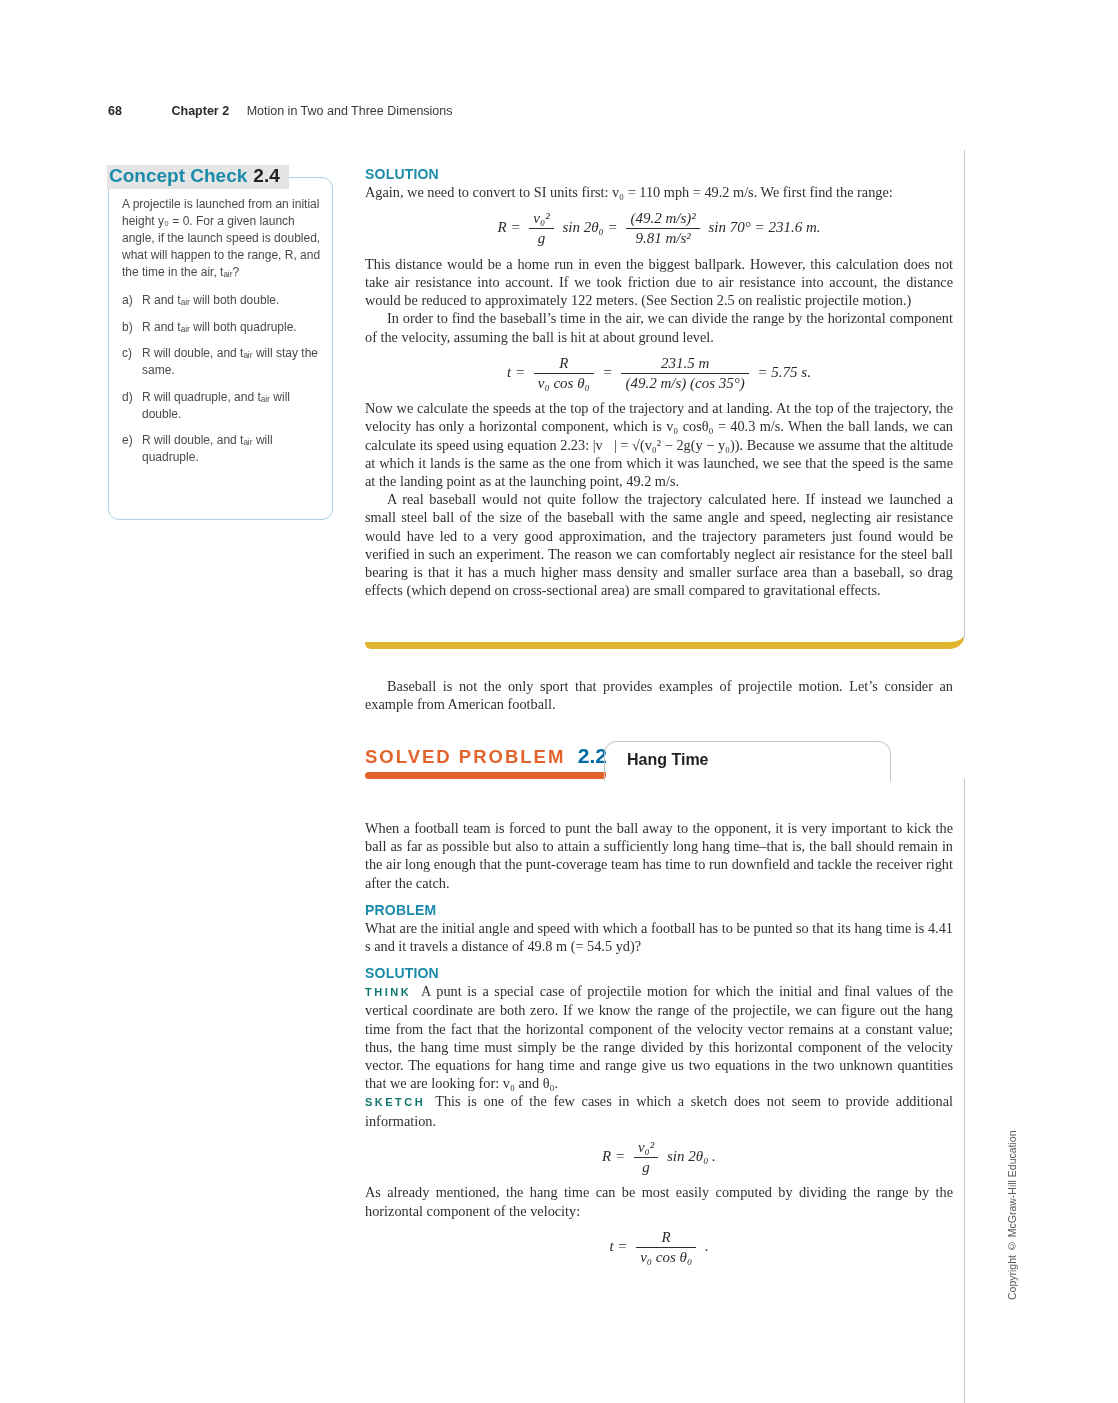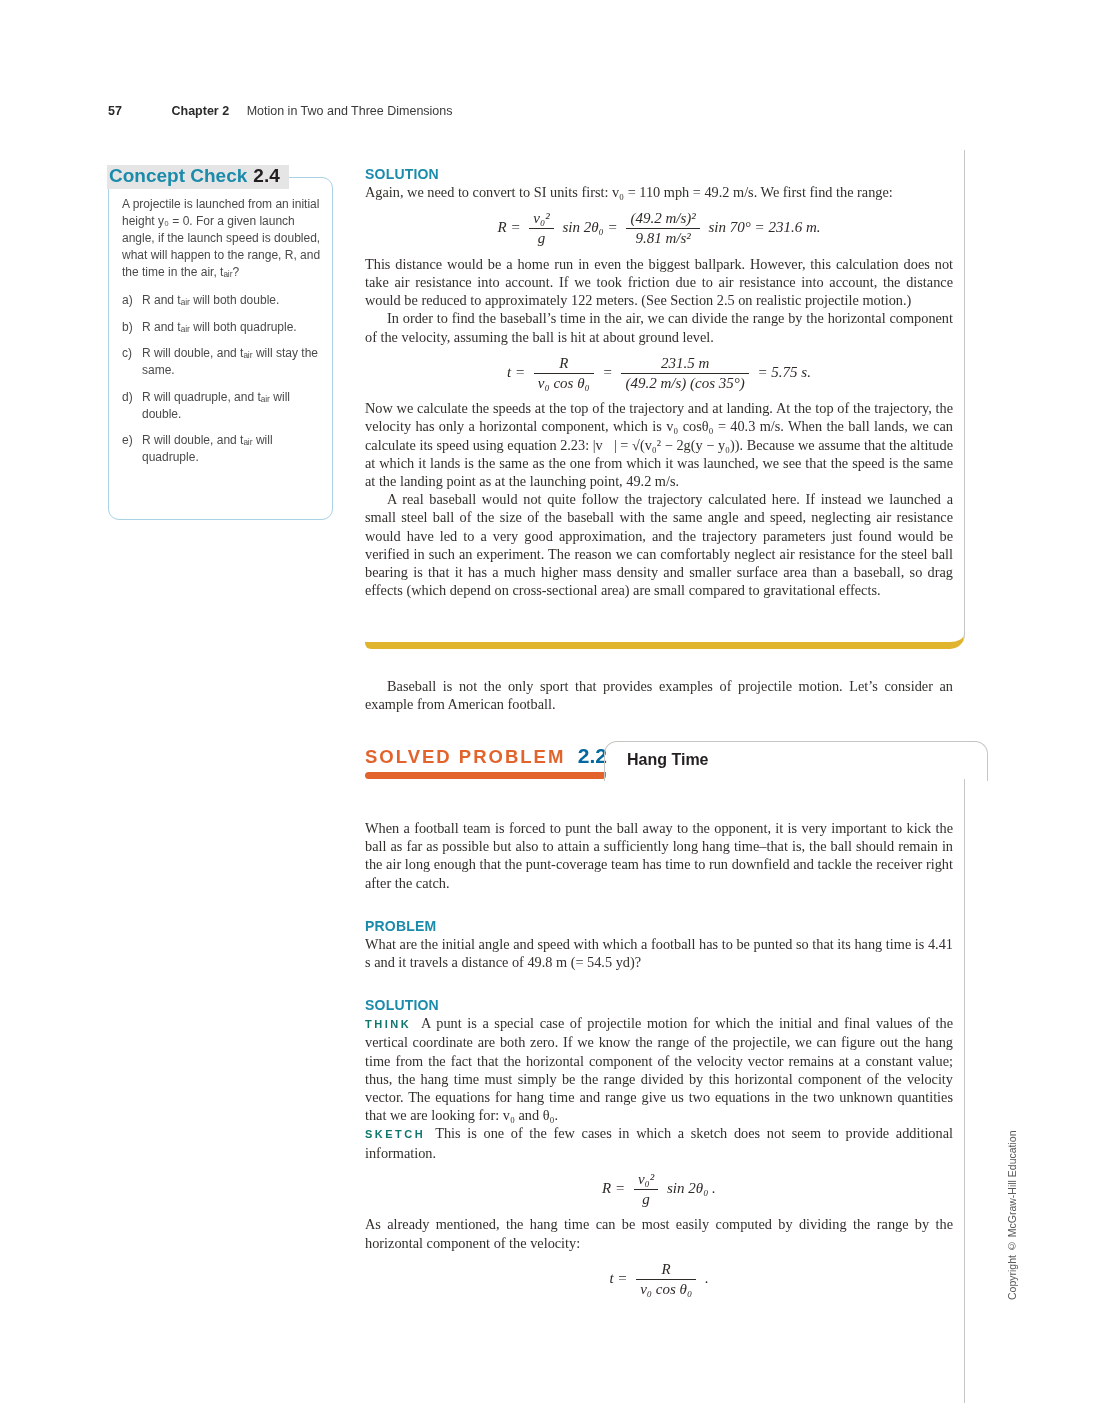--- a/index.html
+++ b/index.html
@@ -23,41 +23,41 @@
   .cc-body{padding:18px 11px 0 13px;font-size:12px;line-height:17px;}
   .cc-question{margin:0 0 11px 0;}
   .cc-opt{display:flex;margin:0 0 9.5px 0;}
   .cc-opt .ol{width:20px;flex:none;}
   .cc-opt .ot{flex:1;}
 
   
   .box1-frame{position:absolute;left:365px;top:150px;width:600px;height:499px;
               border-right:1.7px solid #c6c5c1;border-bottom:7px solid #e0b42c;
               border-bottom-right-radius:15px;border-bottom-left-radius:6px;box-sizing:border-box;}
-  .box2-tab{position:absolute;left:604px;top:741px;width:384px;height:40px;box-sizing:border-box;
+  .box2-tab{position:absolute;left:604px;top:741px;width:287px;height:40px;box-sizing:border-box;
             border:1.7px solid #c6c5c1;border-bottom:none;border-radius:13px 13px 0 0;
             font-family:"Liberation Sans",sans-serif;}
   .box2-tab .tab-title{display:block;padding:9px 0 0 22px;font-size:16px;font-weight:bold;color:#231f20;}
   .box2-right{position:absolute;left:963.5px;top:779px;height:624px;width:0;
               border-right:1.7px solid #c6c5c1;}
   .sp-head{position:absolute;left:365px;top:744px;font-family:"Liberation Sans",sans-serif;white-space:nowrap;}
   .sp-label{font-size:18.5px;font-weight:bold;color:#e2642c;letter-spacing:2px;}
   .sp-no{font-size:21px;font-weight:bold;color:#0369a1;margin-left:8px;}
   .sp-swoosh{position:absolute;left:365px;top:772px;width:241px;height:7px;background:#e2642c;
              border-radius:4px 0 4px 4px;}
 
   
   .col{position:absolute;left:365px;width:588px;}
   .col-sol1{top:166px;}
   .col-inter{top:677px;}
   .col-sp{top:819px;}
   p.body{margin:0;font-size:14.3px;line-height:18.2px;text-align:justify;}
   p.indent{text-indent:22px;}
   .h-teal{margin:0 0 1px 0;font-family:"Liberation Sans",sans-serif;font-size:14px;
-          font-weight:bold;color:#1a8bab;letter-spacing:0.2px;} .mt10{margin-top:26px;} .mt12{margin-top:12px;}
+          font-weight:bold;color:#1a8bab;letter-spacing:0.2px;} .mt10{margin-top:10px;} .mt12{margin-top:12px;}
   .slabel{font-family:"Liberation Sans",sans-serif;font-weight:bold;color:#0f766e;
           font-size:11px;letter-spacing:2.5px;margin-right:10px;}
 
   
   .equation{margin:9px 0 7px 0;text-align:center;font-style:italic;font-size:15px;color:#2e2a26;}
   .equation .rm{font-style:italic;}
   .frac{display:inline-block;vertical-align:middle;text-align:center;margin:0 5px;line-height:1.15;}
   .frac .num{display:block;padding:0 4px 1px 4px;border-bottom:1.2px solid #2e2a26;}
   .frac .den{display:block;padding:1px 4px 0 4px;}
 
@@ -65,21 +65,21 @@
   .copyright{position:absolute;left:1006px;top:1128px;height:172px;
              writing-mode:vertical-rl;transform:rotate(180deg);
              font-family:"Liberation Sans",sans-serif;font-size:10.5px;color:#58595b;}
 </style>
 </head>
 <body>
 
 <div id="page">
 
   <div class="pg-header">
-    <span class="pg-num">57</span>
+    <span class="pg-num">68</span>
     <span class="ch-label">Chapter 2</span>
     <span class="ch-title">Motion in Two and Three Dimensions</span>
   </div>
 
   <div class="cc-box">
     <div class="cc-title">
       <span>Concept Check</span><span class="cc-no">2.4</span>
     </div>
     <div class="cc-body">
       <p class="cc-question">A projectile is launched from an initial height y₀ = 0. For a given launch angle, if the launch speed is doubled, what will happen to the range, R, and the time in the air, tₐᵢᵣ?</p>

